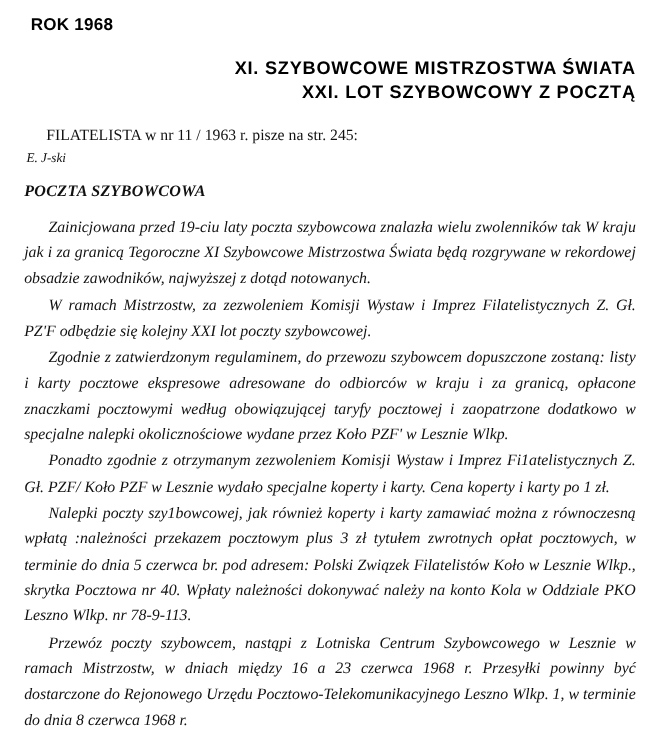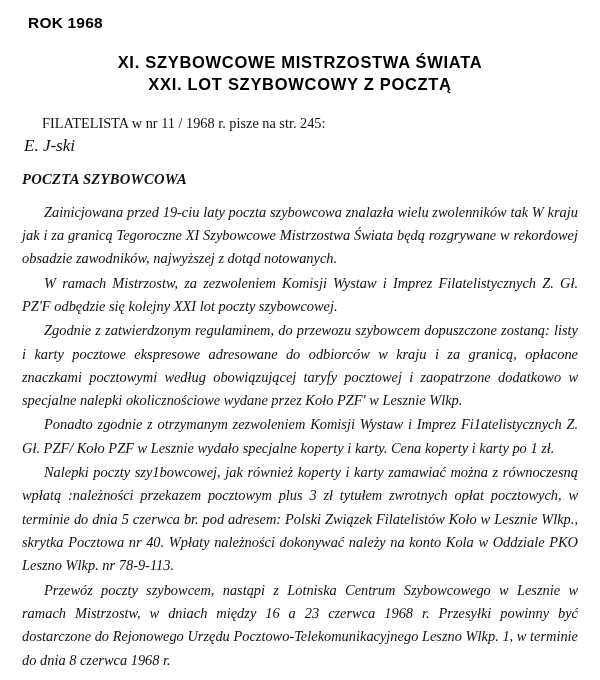--- a/index.html
+++ b/index.html
@@ -30,40 +30,40 @@
     font-size: 15.5px;
     letter-spacing: 0.2px;
     margin: 4px 0 0 6px;
     color: #000;
   }
 
   .main-title {
     font-family: "Liberation Sans", "DejaVu Sans", sans-serif;
     font-weight: bold;
     font-size: 16.5px;
-    text-align: center;
+    text-align: right;
     letter-spacing: 0.7px;
     color: #000;
     margin-top: 20px;
     line-height: 1.32;
   }
   .main-title .tl {
     display: block;
     white-space: nowrap;
   }
 
   
   .source-line {
     font-size: 14.3px;
     margin-top: 19px;
     margin-left: 20px;
     white-space: nowrap;
   }
   .byline {
-    font-size: 17px;
+    font-size: 12px;
     font-style: italic;
     margin-top: 4px;
     margin-left: 2px;
   }
 
   
   .article-heading {
     font-size: 14.6px;
     font-weight: bold;
     font-style: italic;
@@ -96,21 +96,21 @@
 
 <div class="page">
 
   <div class="year-line">ROK 1968</div>
 
   <div class="main-title">
     <span class="tl">XI. SZYBOWCOWE MISTRZOSTWA ŚWIATA</span>
     <span class="tl">XXI. LOT SZYBOWCOWY Z POCZTĄ</span>
   </div>
 
-  <div class="source-line">FILATELISTA w nr 11 / 1968 r. pisze na str. 245:</div>
+  <div class="source-line">FILATELISTA w nr 11 / 1963 r. pisze na str. 245:</div>
 
   <div class="byline">E. J-ski</div>
 
   <div class="article-heading">POCZTA SZYBOWCOWA</div>
 
   <div class="body-text">
     <p class="para">Zainicjowana przed 19-ciu laty poczta szybowcowa znalazła wielu zwolenników tak W kraju jak i za granicą Tegoroczne XI Szybowcowe Mistrzostwa Świata będą rozgrywane w rekordowej obsadzie zawodników, najwyższej z dotąd notowanych.</p>
     <p class="para">W ramach Mistrzostw, za zezwoleniem Komisji Wystaw i Imprez Filatelistycznych Z. Gł. PZ'F odbędzie się kolejny XXI lot poczty szybowcowej.</p>
     <p class="para">Zgodnie z zatwierdzonym regulaminem, do przewozu szybowcem dopuszczone zostaną: listy i karty pocztowe ekspresowe adresowane do odbiorców w kraju i za granicą, opłacone znaczkami pocztowymi według obowiązującej taryfy pocztowej i zaopatrzone dodatkowo w specjalne nalepki okolicznościowe wydane przez Koło PZF' w Lesznie Wlkp.</p>
     <p class="para">Ponadto zgodnie z otrzymanym zezwoleniem Komisji Wystaw i Imprez Fi1atelistycznych Z. Gł. PZF/ Koło PZF w Lesznie wydało specjalne koperty i karty. Cena koperty i karty po 1 zł.</p>

